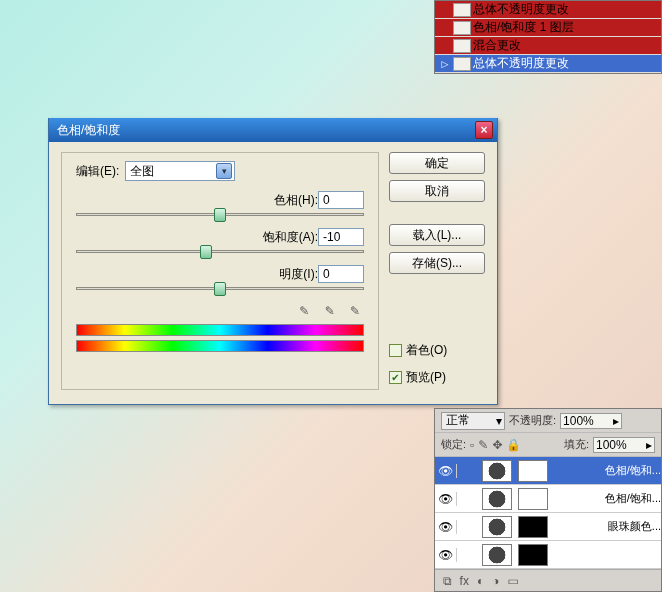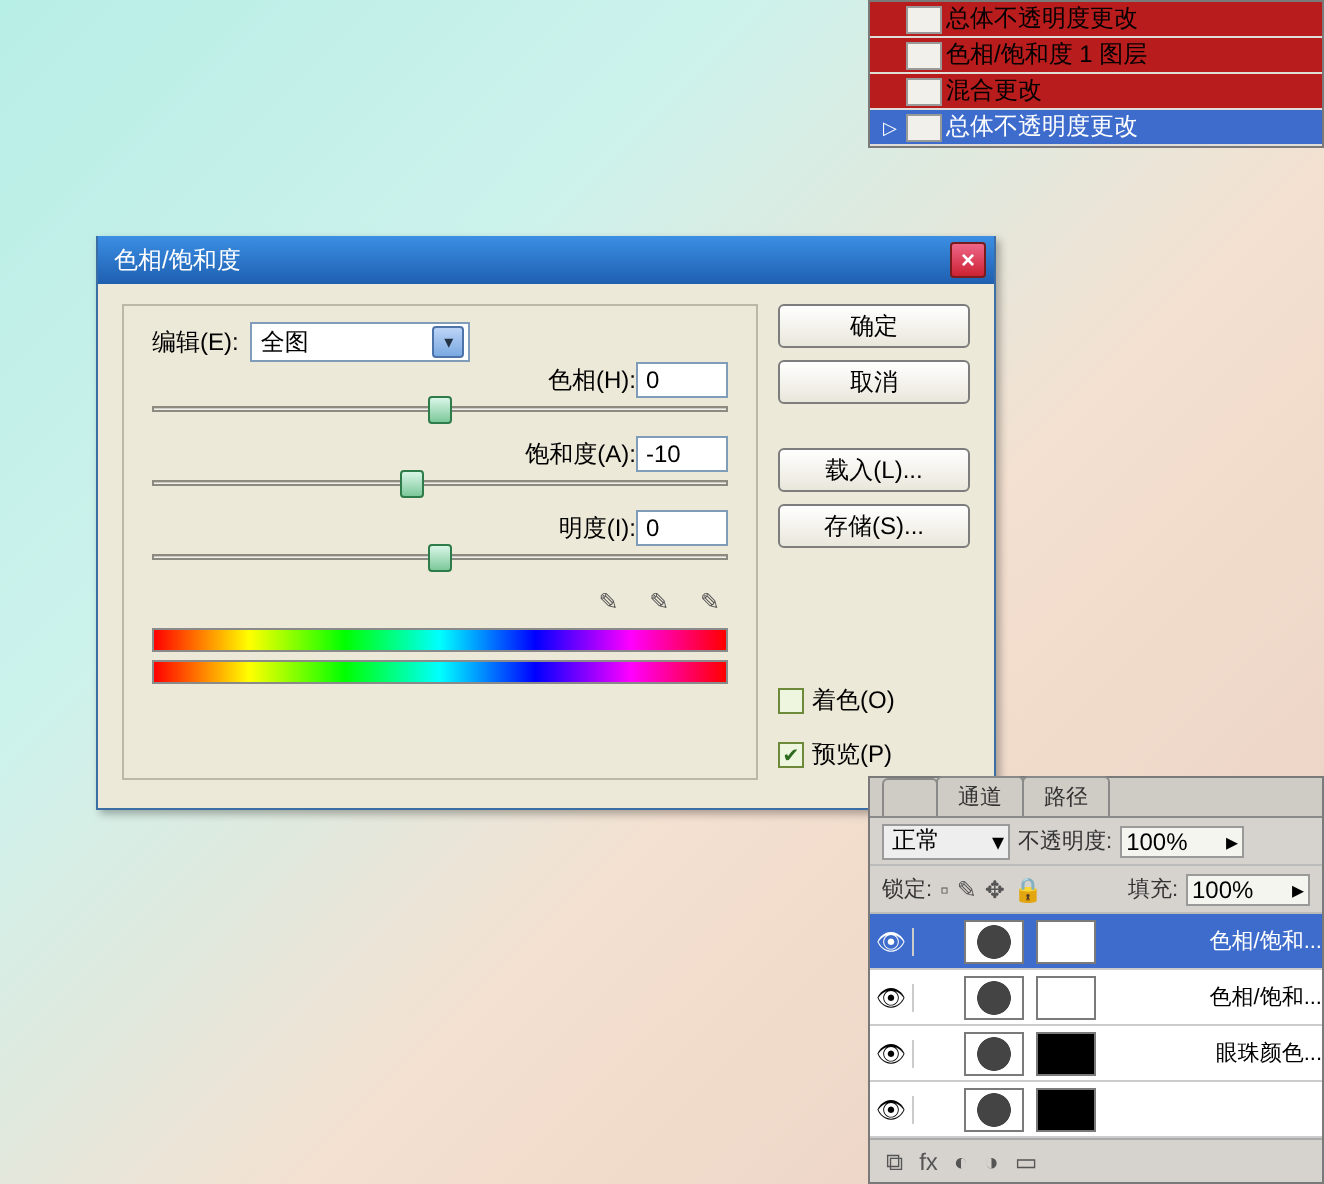--- a/index.html
+++ b/index.html
@@ -19,21 +19,21 @@
 .titlebar { height: 24px; background: linear-gradient(to bottom,#3b8fe4,#1f5fb0); display: flex; align-items: center; padding: 0 4px 0 8px; color: #fff; font-weight: normal; }
 .titlebar .title { flex: 1; }
 .titlebar .close { width: 18px; height: 18px; background: linear-gradient(#e68,#c23); border: 1px solid #7a1c1c; color: #fff; text-align: center; line-height: 16px; font-weight: bold; border-radius: 2px; cursor: pointer; }
 .dlg-body { padding: 10px 12px 14px 12px; display: flex; gap: 10px; }
 .groupbox { flex: 1; border: 1px solid #bcb8a8; padding: 8px 14px 10px 14px; position: relative; background: #ece9d8; }
 .side-btns { width: 96px; display: flex; flex-direction: column; gap: 6px; align-items: stretch; }
 .xp-btn { height: 22px; background: linear-gradient(#fff,#e9e7db); border: 1px solid #7d7d7d; border-radius: 3px; cursor: pointer; font-size: 12px; }
 .row-input { width: 46px; height: 18px; border: 1px solid #7f9db9; background: #fff; text-align: left; padding: 0 4px; }
 .select { width: 110px; height: 20px; border: 1px solid #7f9db9; background: #fff; display: flex; align-items: center; justify-content: space-between; padding: 0 2px 0 4px; cursor: pointer; }
 .select .arrow { width: 16px; height: 16px; background: linear-gradient(#bcd4f6,#7aa9e2); border: 1px solid #4c74ab; border-radius: 2px; color: #234; display: flex; align-items: center; justify-content: center; font-size: 9px; }
-.edit-row { display: flex; align-items: center; gap: 6px; }
+.edit-row { display: flex; align-items: center; gap: 6px; margin-bottom: 10px; }
 .slider-group { margin-bottom: 12px; }
 .slider-label-row { display: flex; align-items: center; margin-bottom: 4px; }
 .slider-label-row .lbl { flex: 1; text-align: right; }
 .slider-track { height: 3px; background: linear-gradient(to bottom,#bdbab0,#fff); border: 1px solid #8d8a80; position: relative; margin: 4px 0 4px 0; }
 .slider-thumb { position: absolute; top: -6px; width: 12px; height: 14px; background: linear-gradient(#d9f6e7,#7cc89a); border: 1px solid #2e7c4a; border-radius: 2px; transform: translateX(-50%); }
 .eyedroppers { text-align: right; margin-top: 4px; }
 .eyedrop { display: inline-block; width: 18px; height: 18px; margin-left: 4px; color: #555; text-align: center; line-height: 18px; }
 .check-row { display: flex; align-items: center; gap: 4px; margin-bottom: 4px; }
 .check { width: 13px; height: 13px; border: 1px solid #6d8a3a; background: #eef6e0; display: inline-flex; align-items: center; justify-content: center; font-size: 10px; color: #2d6b1f; }
 .hue-strip { height: 12px; margin: 4px 0; background: linear-gradient(to right, red, yellow, lime, cyan, blue, magenta, red); border: 1px solid #8a8a8a; }
@@ -157,25 +157,20 @@
       </div>
       <div class="check-row">
         <span class="check">✔</span>
         <span>预览(P)</span>
       </div>
     </div>
   </div>
 </div>
 
 <div class="layers-panel">
-  <div class="tabs">
-    <div class="tab inactive"><span style="visibility:hidden">x</span></div>
-    <div class="tab inactive">通道</div>
-    <div class="tab inactive">路径</div>
-  </div>
   <div class="row-ctrl">
     <div class="mini-select">
       <span>正常</span>
       <span>▾</span>
     </div>
     <span class="small-lbl">不透明度:</span>
     <div class="pct-box">
       <span>100%</span>
       <span>▸</span>
     </div>

